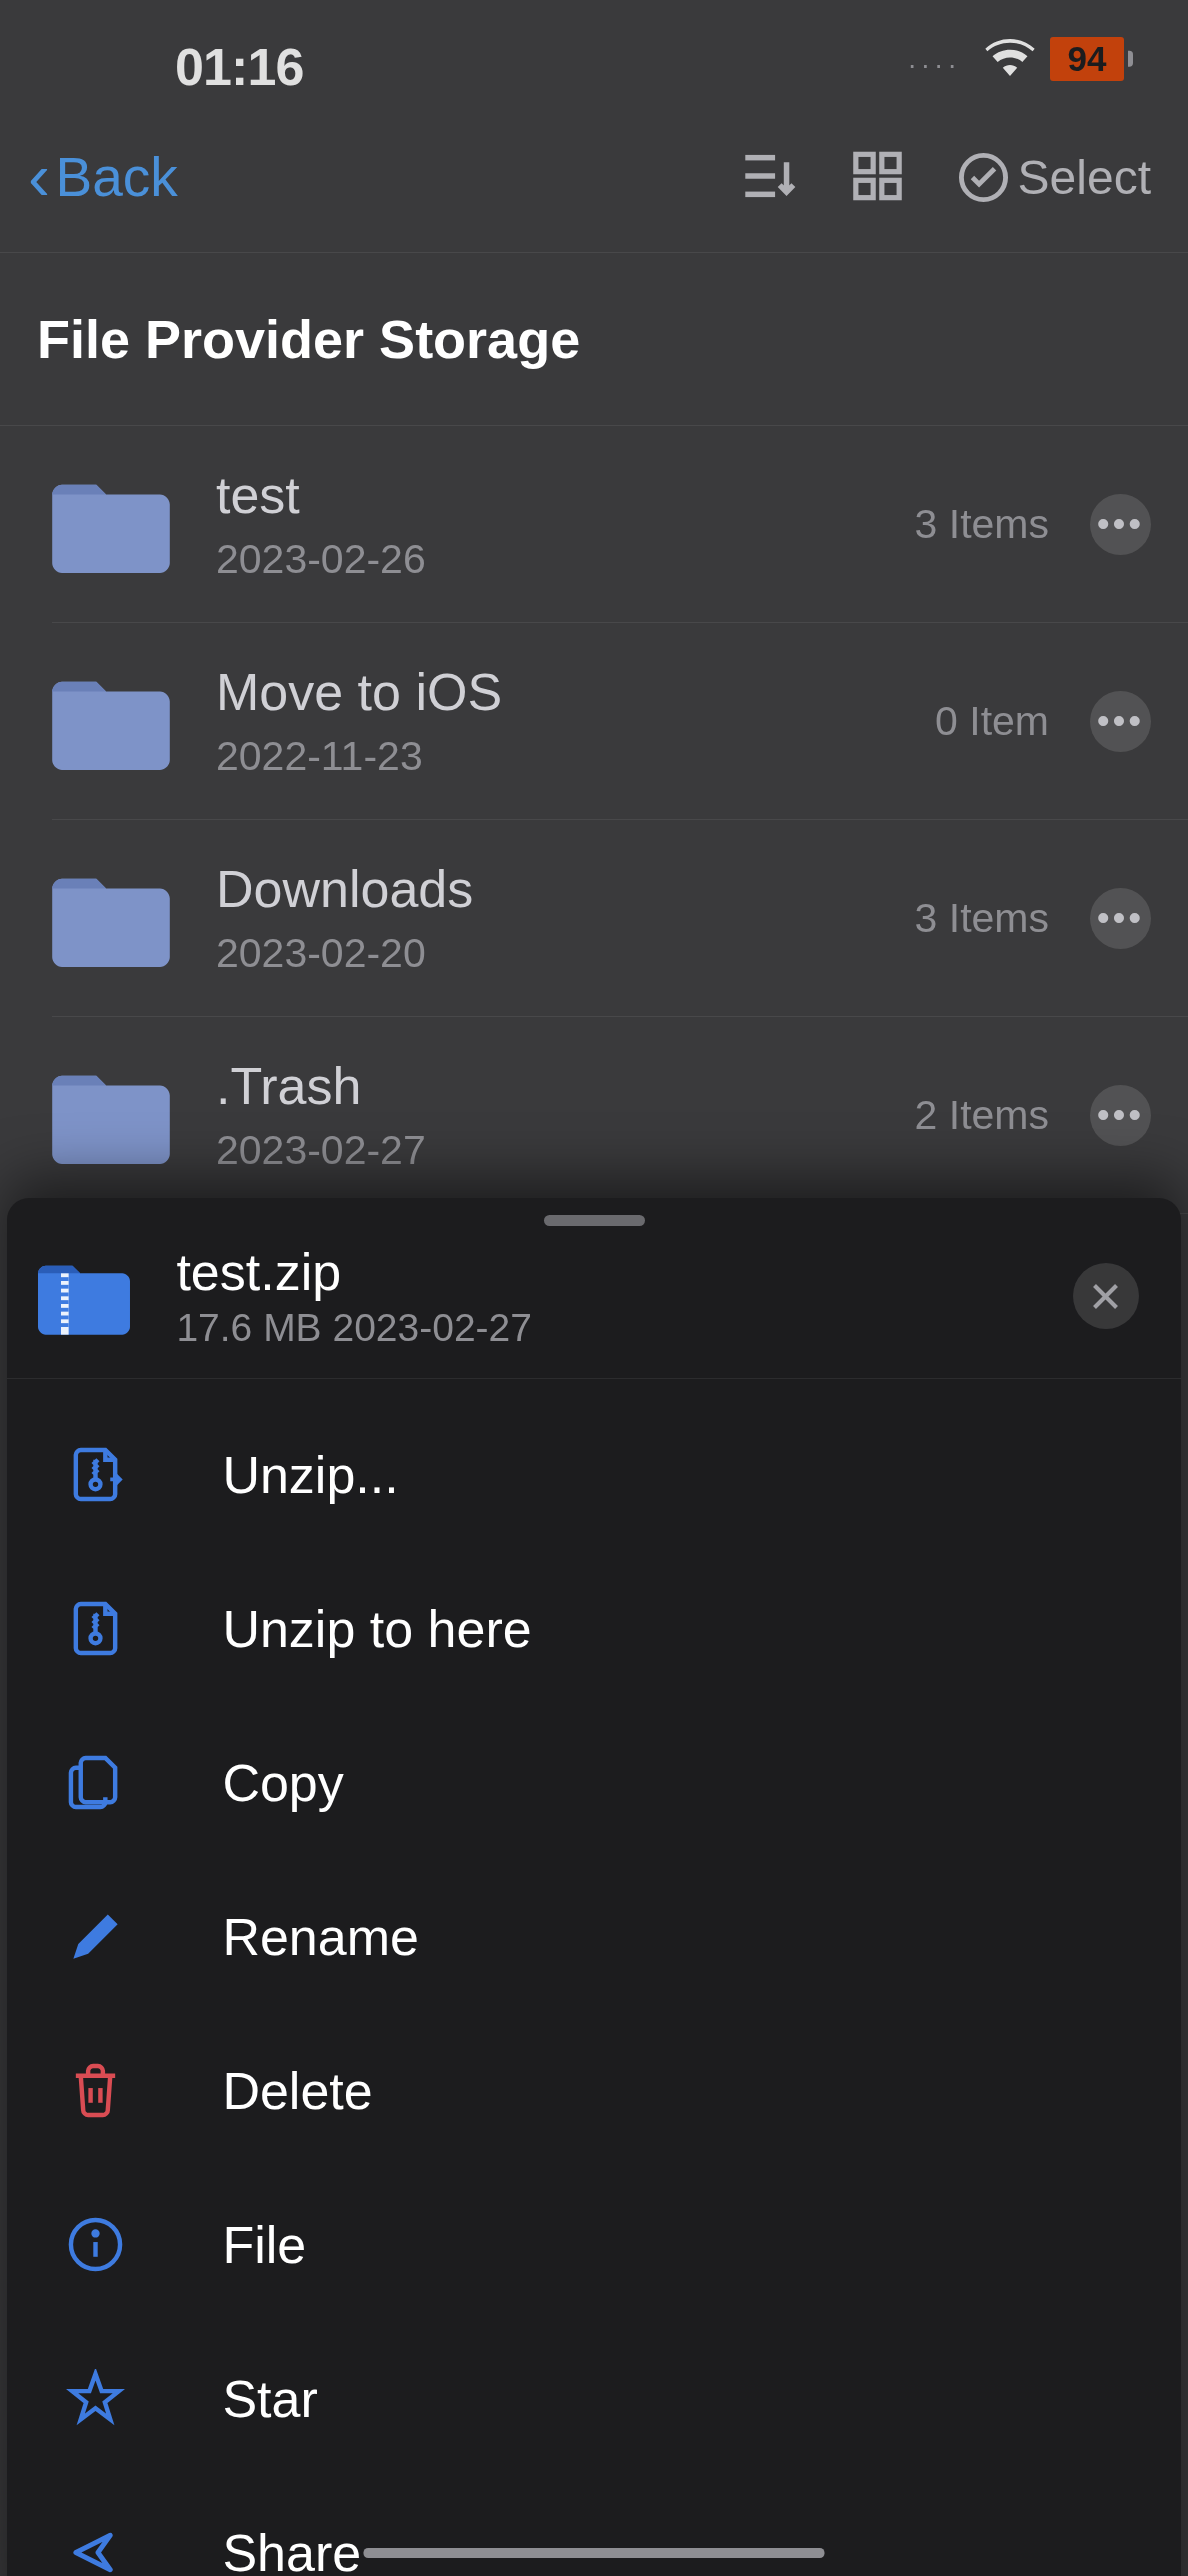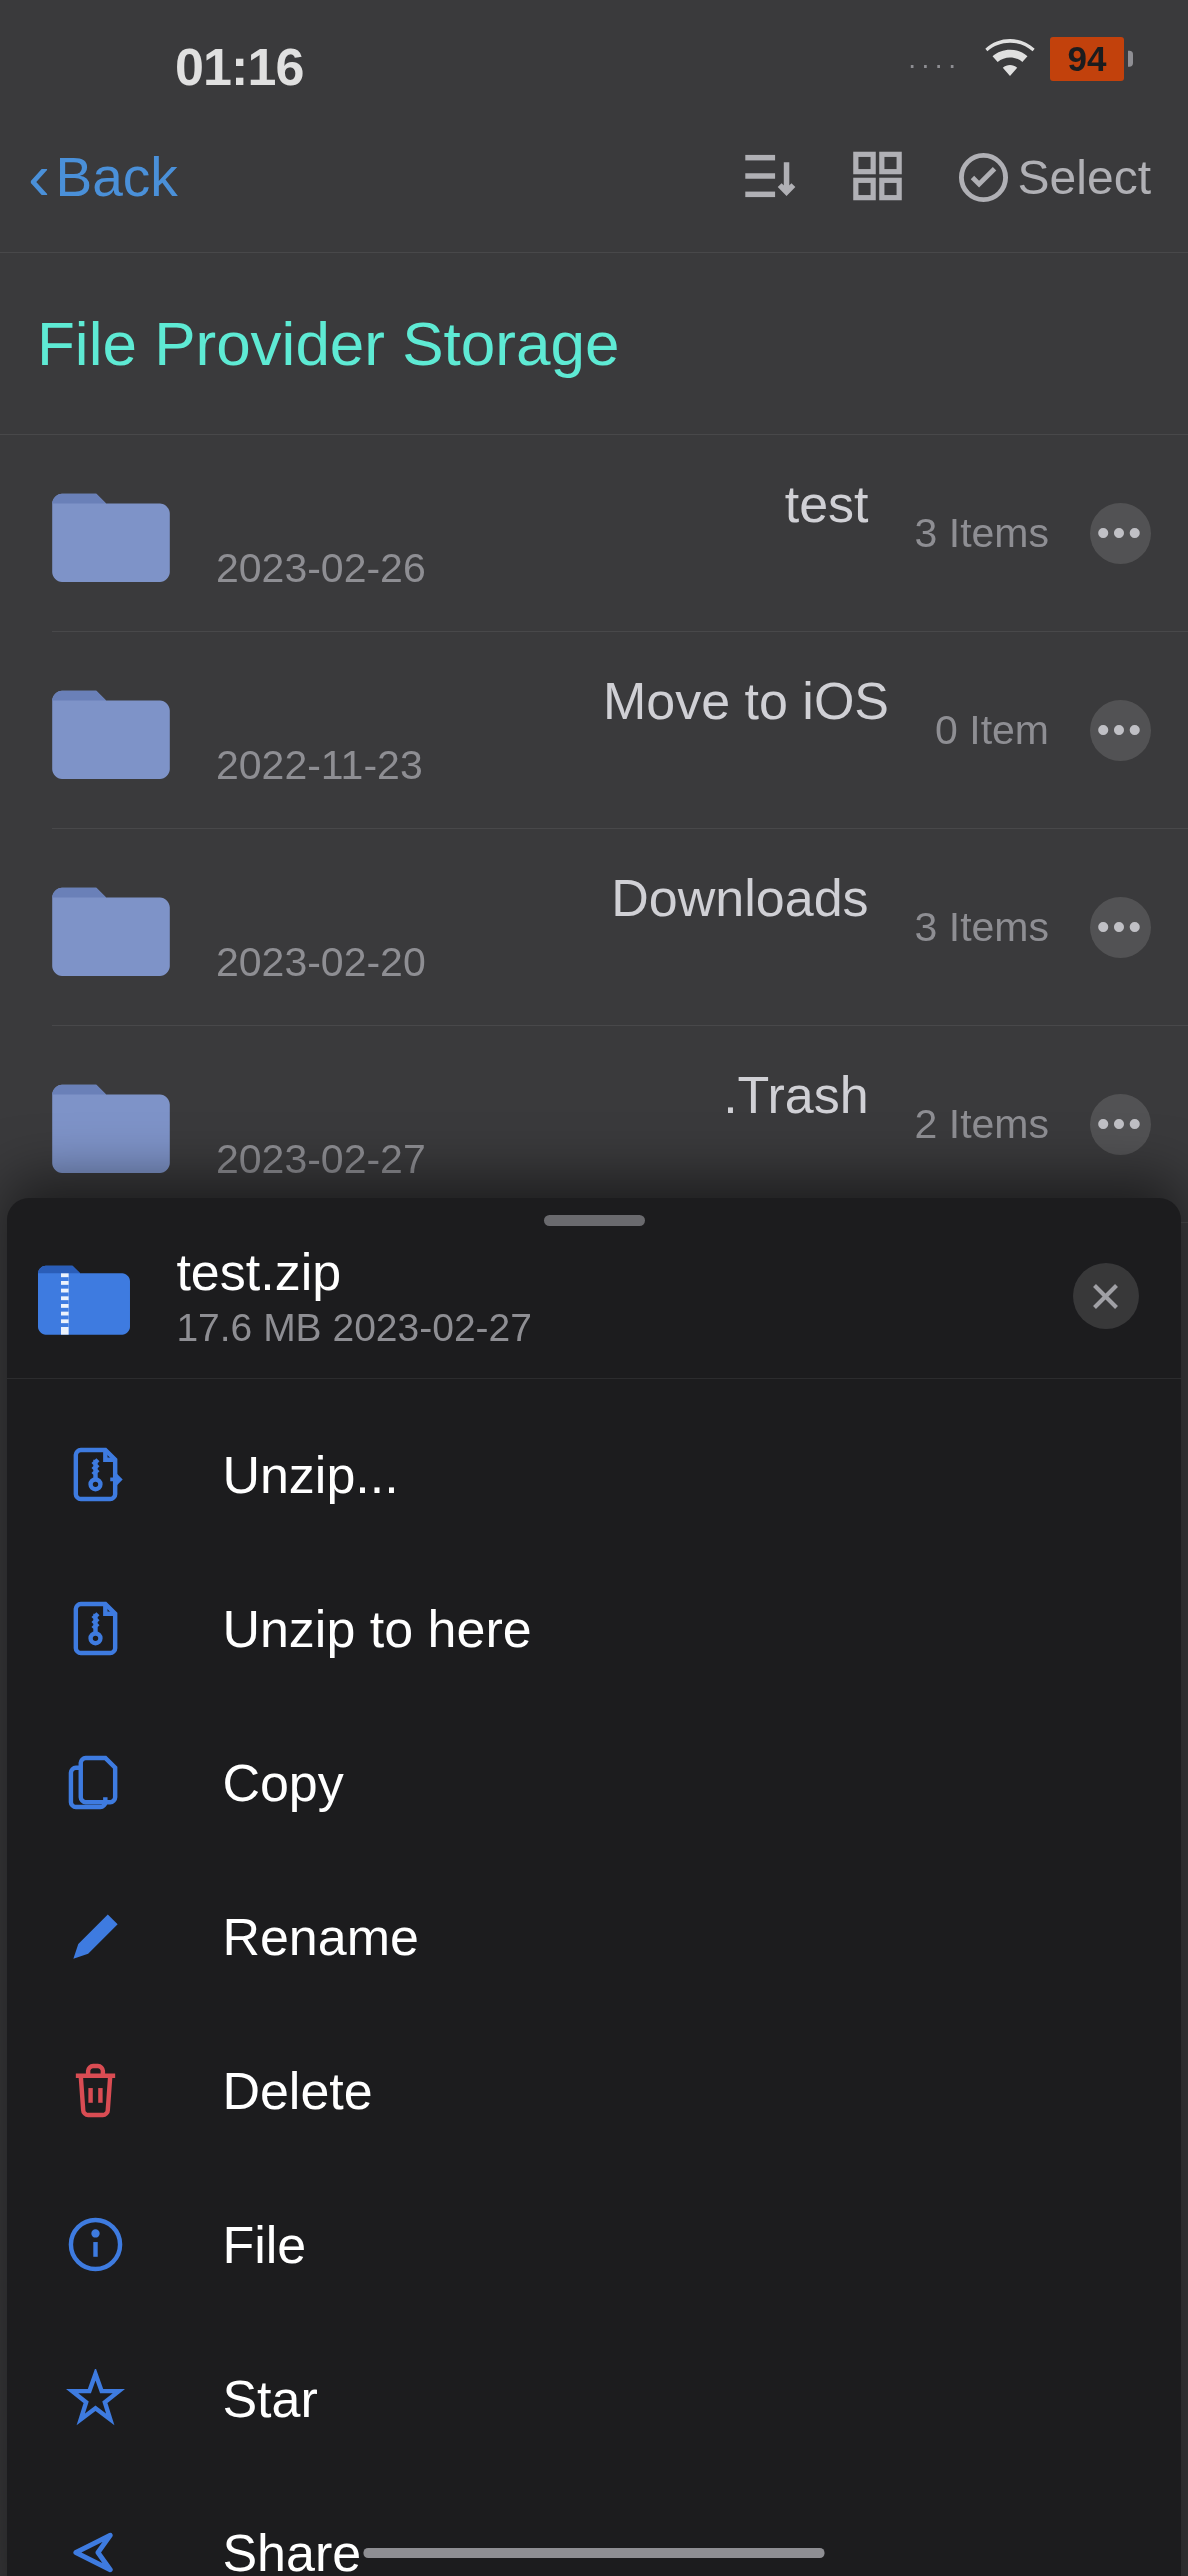--- a/index.html
+++ b/index.html
@@ -102,23 +102,23 @@
       height: 52px;
     }
     .select-button {
       display: flex;
       align-items: center;
       gap: 7.4px;
       color: #b0b0b5;
       font-size: 48px;
     }
     .page-title {
-      font-size: 62px;
-      font-weight: 400;
-      color: #5eead4;
+      font-size: 54px;
+      font-weight: 700;
+      color: #ffffff;
       padding: 55px 37px 55px 37px;
       border-bottom: 0.9px solid #48484a;
     }
     .file-list {
       padding-left: 52px;
     }
     .file-item {
       display: flex;
       align-items: center;
       gap: 46px;
@@ -134,21 +134,20 @@
       width: 100%;
       height: 100%;
     }
     .file-info {
       flex: 1;
     }
     .file-name {
       font-size: 52px;
       color: #d0d0d5;
       margin-bottom: 11px;
-      text-align: right;
     }
     .file-date {
       font-size: 41px;
       color: #8e8e93;
     }
     .file-meta {
       display: flex;
       align-items: center;
       gap: 41px;
     }

